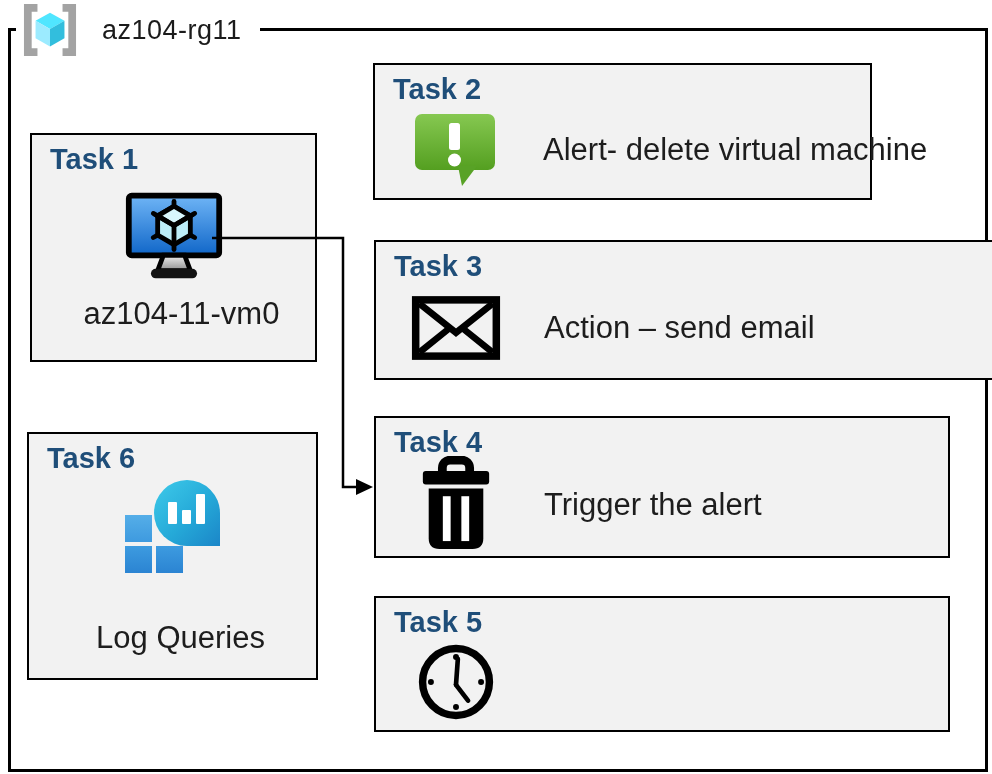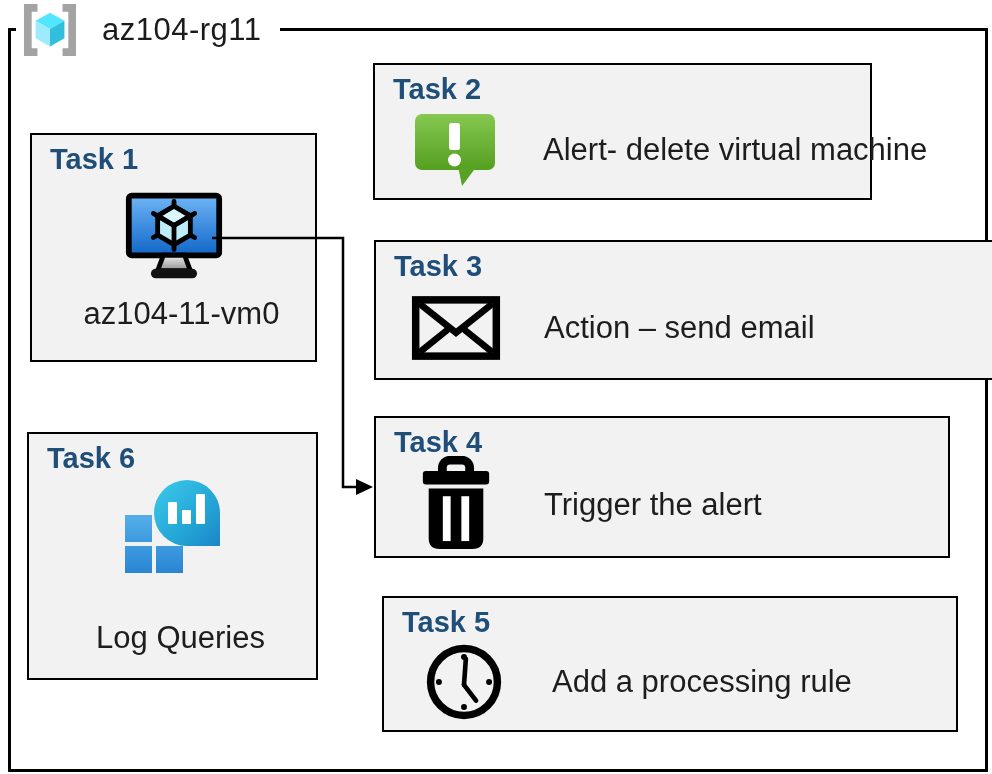--- a/index.html
+++ b/index.html
@@ -8,21 +8,21 @@
     font-family:"Liberation Sans","DejaVu Sans",sans-serif;color:#1b1b1b;
   }
   .outer{
     position:absolute;left:8px;top:28px;width:980px;height:744px;
     border:3px solid #000;box-sizing:border-box;background:#fff;
   }
   .header{
     position:absolute;left:16px;top:2px;height:56px;background:#fff;
     display:flex;align-items:center;gap:20px;padding:0 18px 0 2px;z-index:4;
   }
-  .header .rg-name{font-size:31px;color:#1b1b1b;letter-spacing:0.5px;text-align:center;}
+  .header .rg-name{font-size:27px;color:#1b1b1b;letter-spacing:0.5px;text-align:center;}
   .task{
     position:absolute;background:#f2f2f2;border:2px solid #000;
     box-sizing:border-box;z-index:2;
   }
   .task-title{
     position:absolute;left:18px;top:8px;font-size:29px;font-weight:bold;color:#1F4E79;
   }
   
   .task1{left:30px;top:133px;width:287px;height:229px;}
   .task6{left:27px;top:432px;width:291px;height:248px;}
@@ -31,21 +31,21 @@
   .task6 .center-icon{top:46px;}
   .center-label{
     position:absolute;left:0;width:100%;text-align:center;font-size:31px;color:#1d1d1d;margin-left:8px;
   }
   .task1 .center-label{bottom:28px;}
   .task6 .center-label{bottom:22px;}
   
   .task2{left:373px;top:63px;width:499px;height:137px;}
   .task3{left:374px;top:240px;width:680px;height:140px;}
   .task4{left:374px;top:416px;width:576px;height:142px;}
-  .task5{left:382px;top:596px;width:576px;height:136px;}
+  .task5{left:374px;top:596px;width:576px;height:136px;}
   .trow{
     position:absolute;left:34px;top:40px;bottom:4px;right:10px;
     display:flex;align-items:center;gap:42px;
   }
   .ticon{width:92px;display:flex;justify-content:center;align-items:center;flex:0 0 92px;}
   .tlabel{font-size:31px;color:#1d1d1d;white-space:nowrap;}
   
   .la-icon{position:relative;width:96px;height:93px;}
   .la-sq{position:absolute;width:27px;height:27px;}
   .la-sq1{left:0;top:35px;background:linear-gradient(180deg,#55aee8,#3e9adf);}
@@ -188,21 +188,20 @@
         <svg width="78" height="78" viewBox="0 0 84 84">
           <circle cx="42" cy="42" r="36" fill="none" stroke="#000" stroke-width="8"></circle>
           <circle cx="42" cy="15" r="3.2" fill="#000"></circle>
           <circle cx="69" cy="42" r="3.2" fill="#000"></circle>
           <circle cx="42" cy="69" r="3.2" fill="#000"></circle>
           <circle cx="15" cy="42" r="3.2" fill="#000"></circle>
           <path d="M42 45 L44 17" fill="none" stroke="#000" stroke-width="5" stroke-linecap="round"></path>
           <path d="M42 45 L55 62" fill="none" stroke="#000" stroke-width="5" stroke-linecap="round"></path>
         </svg>
       </div>
-      <div class="tlabel">Add a processing rule</div>
     </div>
   </div>
 
   <svg class="connector" width="992" height="774" viewBox="0 0 992 774">
     <path d="M212 238 H343 V487 H356" fill="none" stroke="#000" stroke-width="2.5"></path>
     <polygon points="356,479 356,495 373,487" fill="#000"></polygon>
   </svg>
 
 </div>
 

